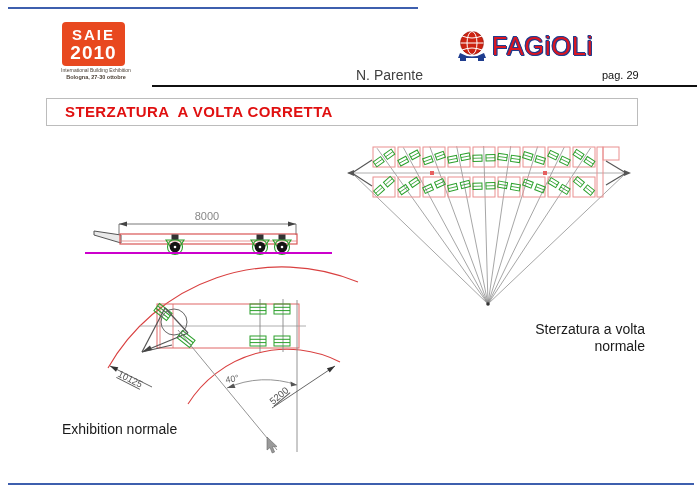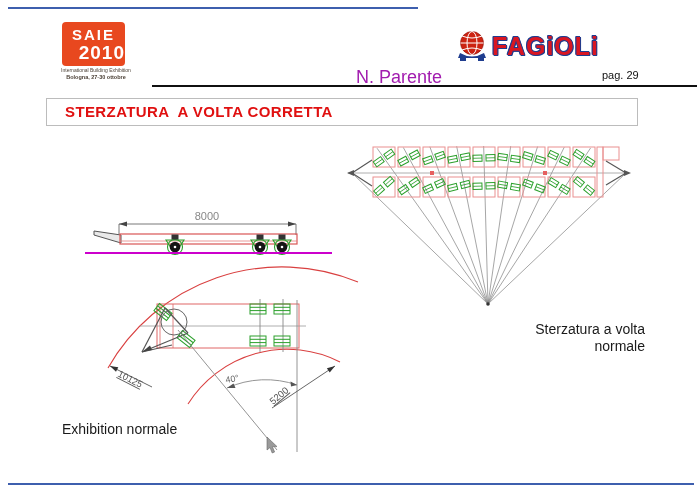--- a/index.html
+++ b/index.html
@@ -8,31 +8,31 @@
 
   
   .abs{position:absolute;}
   .rule-blue{background:#3e5fae;height:2px;}
   .rule-black{background:#101010;height:2px;}
 
   
   #saie-box{left:62px;top:22px;width:63px;height:44px;background:#e8481f;border-radius:4px;
             color:#fff;text-align:center;line-height:1;}
   #saie-name{font-weight:900;font-size:15px;letter-spacing:2px;padding-top:5px;}
-  #saie-year{font-weight:900;font-size:19px;margin-top:1px;letter-spacing:1px;text-align:right;}
+  #saie-year{font-weight:900;font-size:19px;margin-top:1px;letter-spacing:1px;}
   #saie-sub{left:58px;top:68px;width:76px;text-align:center;color:#4a3f35;line-height:1.15;}
   #saie-sub .s1{font-size:5px;}
   #saie-sub .s2{font-size:5.5px;font-weight:bold;}
 
   
   #fagioli{left:456px;top:28px;height:36px;display:flex;align-items:center;}
-  #fagioli-text{font-size:25px;font-weight:700;letter-spacing:1px;color:#d91622;margin-left:4px;
+  #fagioli-text{font-size:25px;font-weight:400;letter-spacing:1px;color:#d91622;margin-left:4px;
     text-shadow:-1px 0 #1f3d8f,1px 0 #1f3d8f,0 -1px #1f3d8f,0 1px #1f3d8f,1px 1px #1f3d8f,-1px -1px #1f3d8f;}
 
-  #presenter{left:356px;top:67px;font-size:18px;color:#a21caf;}
+  #presenter{left:356px;top:67px;font-size:14px;color:#404040;}
   #date{left:477px;top:65px;font-size:15px;color:#111;}
   #page-num{left:602px;top:69px;font-size:11px;color:#111;}
 
   
   #title-box{left:46px;top:98px;width:590px;height:26px;border:1px solid #bcbcbc;background:#fff;}
   #title-text{position:absolute;left:18px;top:0;line-height:26px;font-size:15px;font-weight:bold;
               color:#e01010;white-space:pre;letter-spacing:0.4px;}
 
   
   #caption-left{left:62px;top:421px;font-size:14px;color:#1a1a1a;}

